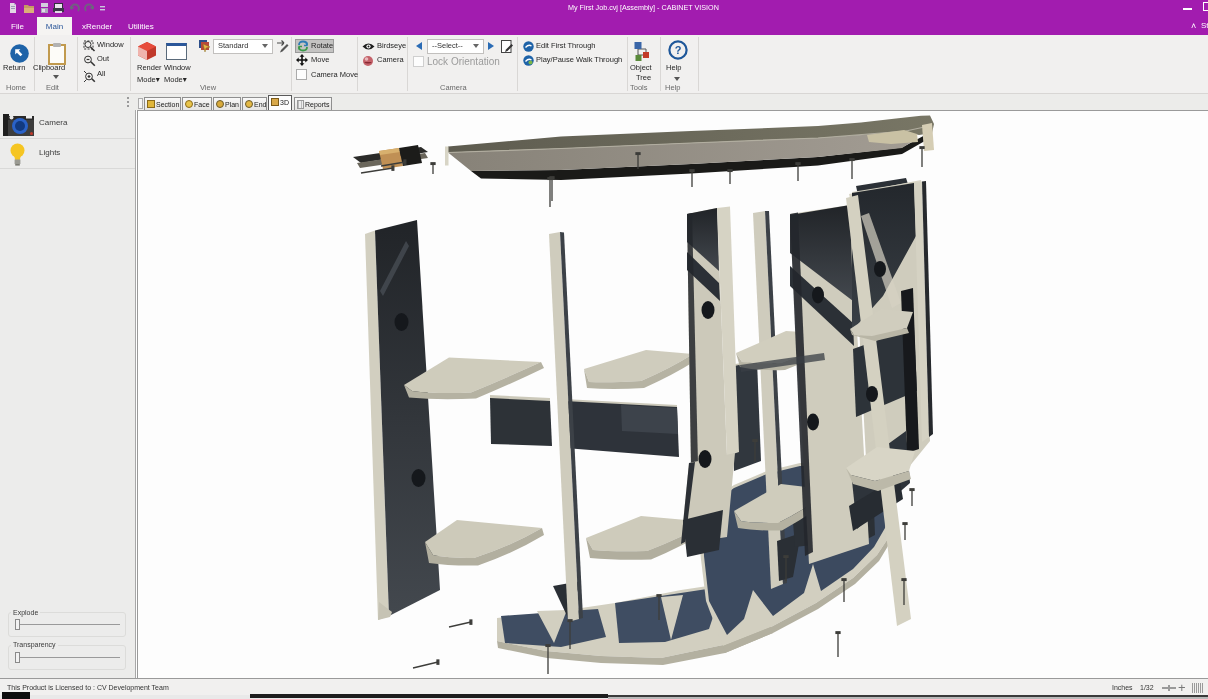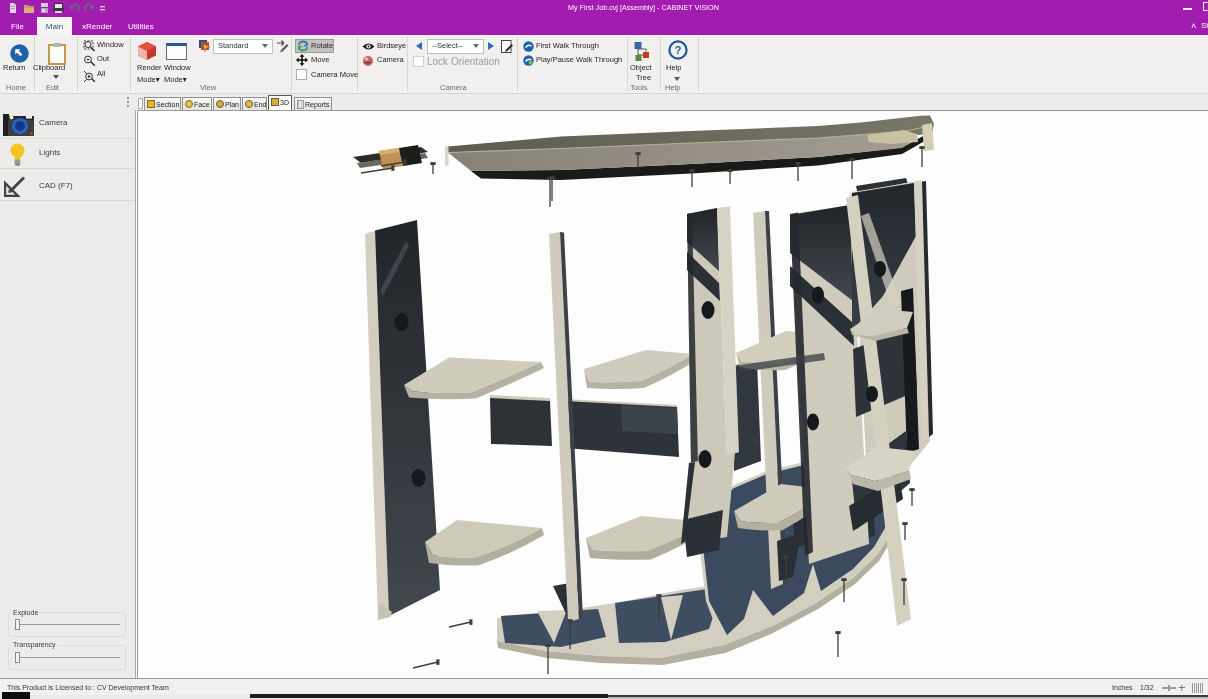--- a/index.html
+++ b/index.html
@@ -180,21 +180,21 @@
     <rect x="0.5" y="0.5" width="9.5" height="12" fill="#fff" stroke="#444"></rect>
     <path d="M10.5 4 l-5.5 5.5 -1 2.5 2.5 -1 5.5 -5.5 z" fill="#333"></path>
   </svg>
   <div class="cb" style="left:413px;top:21px;border-color:#cfcfcf;"></div>
   <div class="glbl" style="left:427px;top:21px;">Lock Orientation</div>
 
   <svg class="abs" style="left:523px;top:6px" width="11" height="11" viewBox="0 0 11 11">
     <circle cx="5.5" cy="5.5" r="5.2" fill="#1e63a8"></circle>
       <path d="M2.5 6.5 q3 -3.5 6 -1.5" stroke="#fff" stroke-width="1.3" fill="none"></path>
   </svg>
-  <div class="rlbl" style="left:536px;top:6px;">First Walk Through</div>
+  <div class="rlbl" style="left:536px;top:6px;">Edit First Through</div>
   <svg class="abs" style="left:523px;top:20px" width="11" height="11" viewBox="0 0 11 11">
     <circle cx="5.5" cy="5.5" r="5.2" fill="#1e63a8"></circle>
       <path d="M2.5 6.5 q3 -3.5 6 -1.5" stroke="#fff" stroke-width="1.3" fill="none"></path>
     <circle cx="7.5" cy="7.5" r="2" fill="#7ab648"></circle>
   </svg>
   <div class="rlbl" style="left:536px;top:20px;">Play/Pause Walk Through</div>
 
   <svg class="abs" style="left:633px;top:6px" width="20" height="22" viewBox="0 0 20 22">
     <path d="M5 6 v12 M5 8 h8 v3 M5 14 h8" stroke="#555" fill="none"></path>
     <rect x="1.5" y="1" width="7" height="7" fill="#3a66a8"></rect>
@@ -246,28 +246,20 @@
     <div class="slbl" style="top:8px;">Camera</div>
   </div>
   <div class="srow" style="top:29px;height:30px;">
     <svg class="abs" style="left:10px;top:4px" width="15" height="23" viewBox="0 0 15 23">
       <circle cx="7.5" cy="7.5" r="7" fill="#f5c522"></circle>
       <path d="M4 12 h7 l-1.2 5 h-4.6 z" fill="#f5c522"></path>
       <rect x="4.6" y="16.5" width="5.8" height="4.5" fill="#9a9a92"></rect>
       <rect x="5.2" y="21" width="4.6" height="1.6" fill="#7a7a72"></rect>
     </svg>
     <div class="slbl" style="top:9px;">Lights</div>
-  </div>
-  <div class="srow" style="top:60px;height:31px;">
-    <svg class="abs" style="left:4px;top:5px" width="22" height="22" viewBox="0 0 22 22">
-      <path d="M1 8 L1 21 14 21 Z" fill="none" stroke="#3f4448" stroke-width="2.4"></path>
-      <path d="M4.5 14 L4.5 17.5 8 17.5 Z" fill="#3f4448"></path>
-      <path d="M19 1.5 l2 2 -13.5 13.5 -3 1 1 -3 z" fill="#3f4448"></path>
-    </svg>
-    <div class="slbl" style="top:11px;">CAD (F7)</div>
   </div>
 
   <div class="abs" style="left:8px;top:502px;width:118px;height:25px;border:1px solid #dcdcda;border-radius:3px;"></div>
   <div class="abs" style="left:11px;top:499px;font-size:7px;color:#3a3a3a;background:#ececeb;padding:0 2px;">Explode</div>
   <div class="abs" style="left:17px;top:514px;width:103px;height:1px;background:#9a9a9a;"></div>
   <div class="abs" style="left:15px;top:509px;width:5px;height:11px;background:#f2f2f2;border:1px solid #8a8a8a;"></div>
   <div class="abs" style="left:8px;top:535px;width:118px;height:25px;border:1px solid #dcdcda;border-radius:3px;"></div>
   <div class="abs" style="left:11px;top:531px;font-size:7px;color:#3a3a3a;background:#ececeb;padding:0 2px;">Transparency</div>
   <div class="abs" style="left:17px;top:547px;width:103px;height:1px;background:#9a9a9a;"></div>
   <div class="abs" style="left:15px;top:542px;width:5px;height:11px;background:#f2f2f2;border:1px solid #8a8a8a;"></div>

